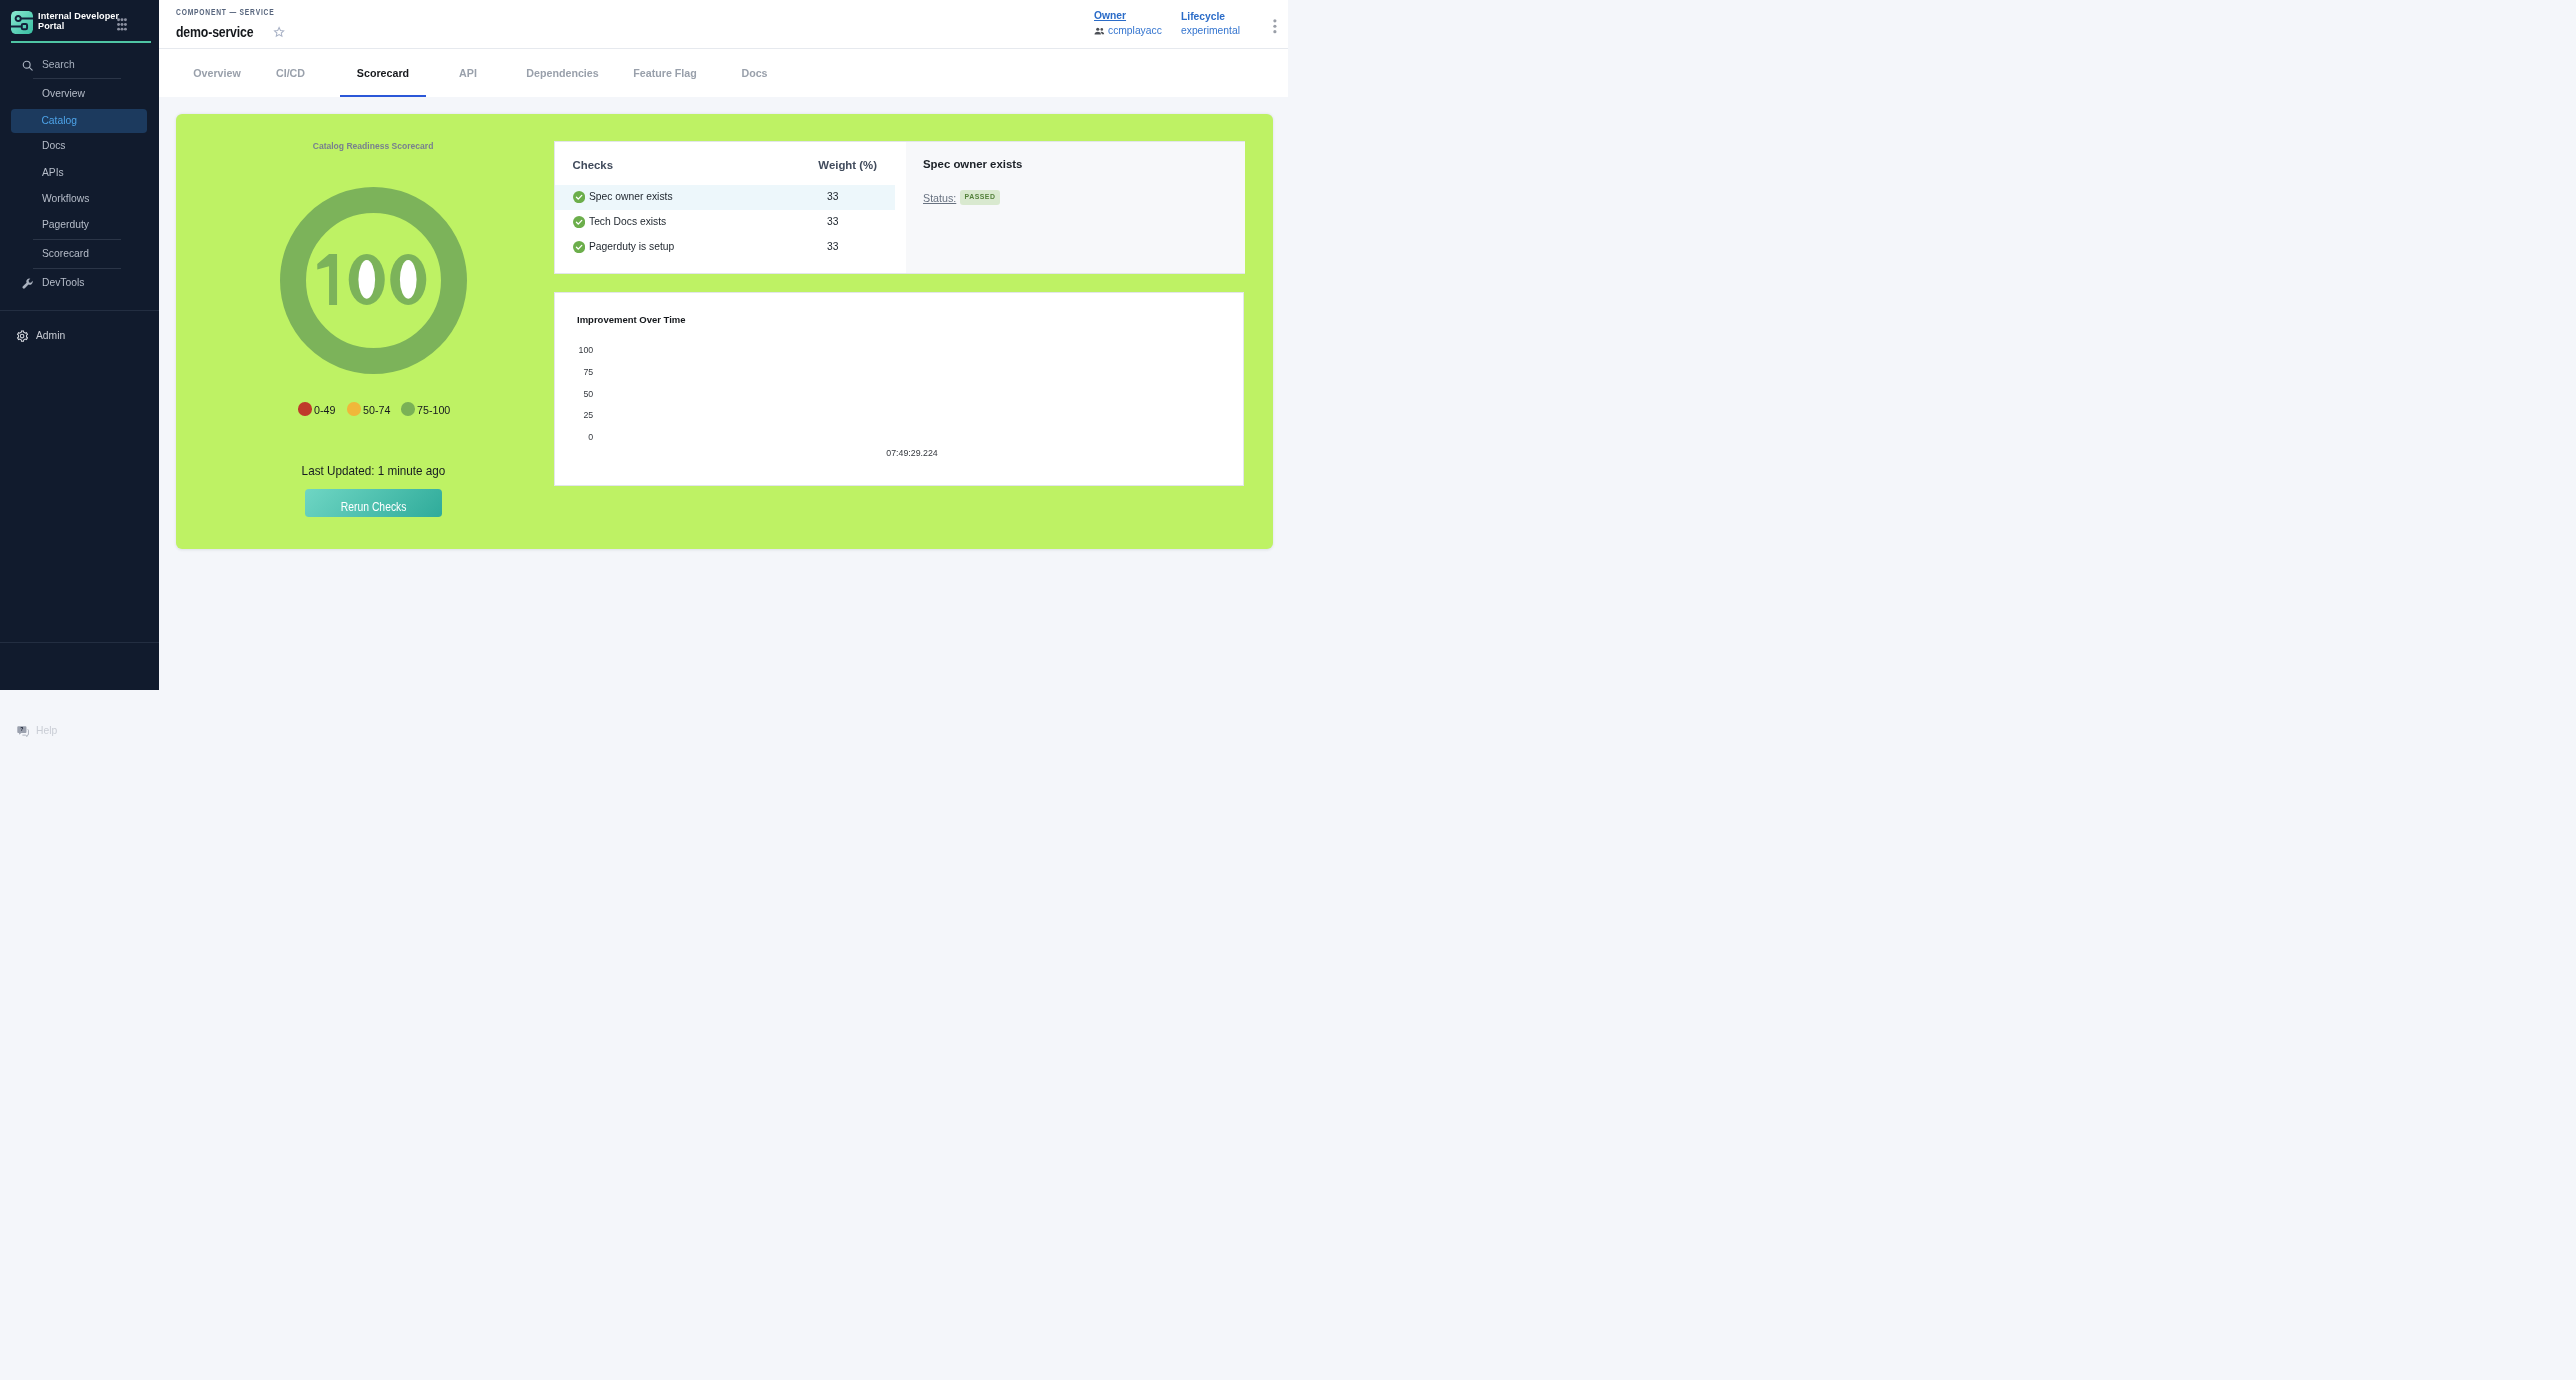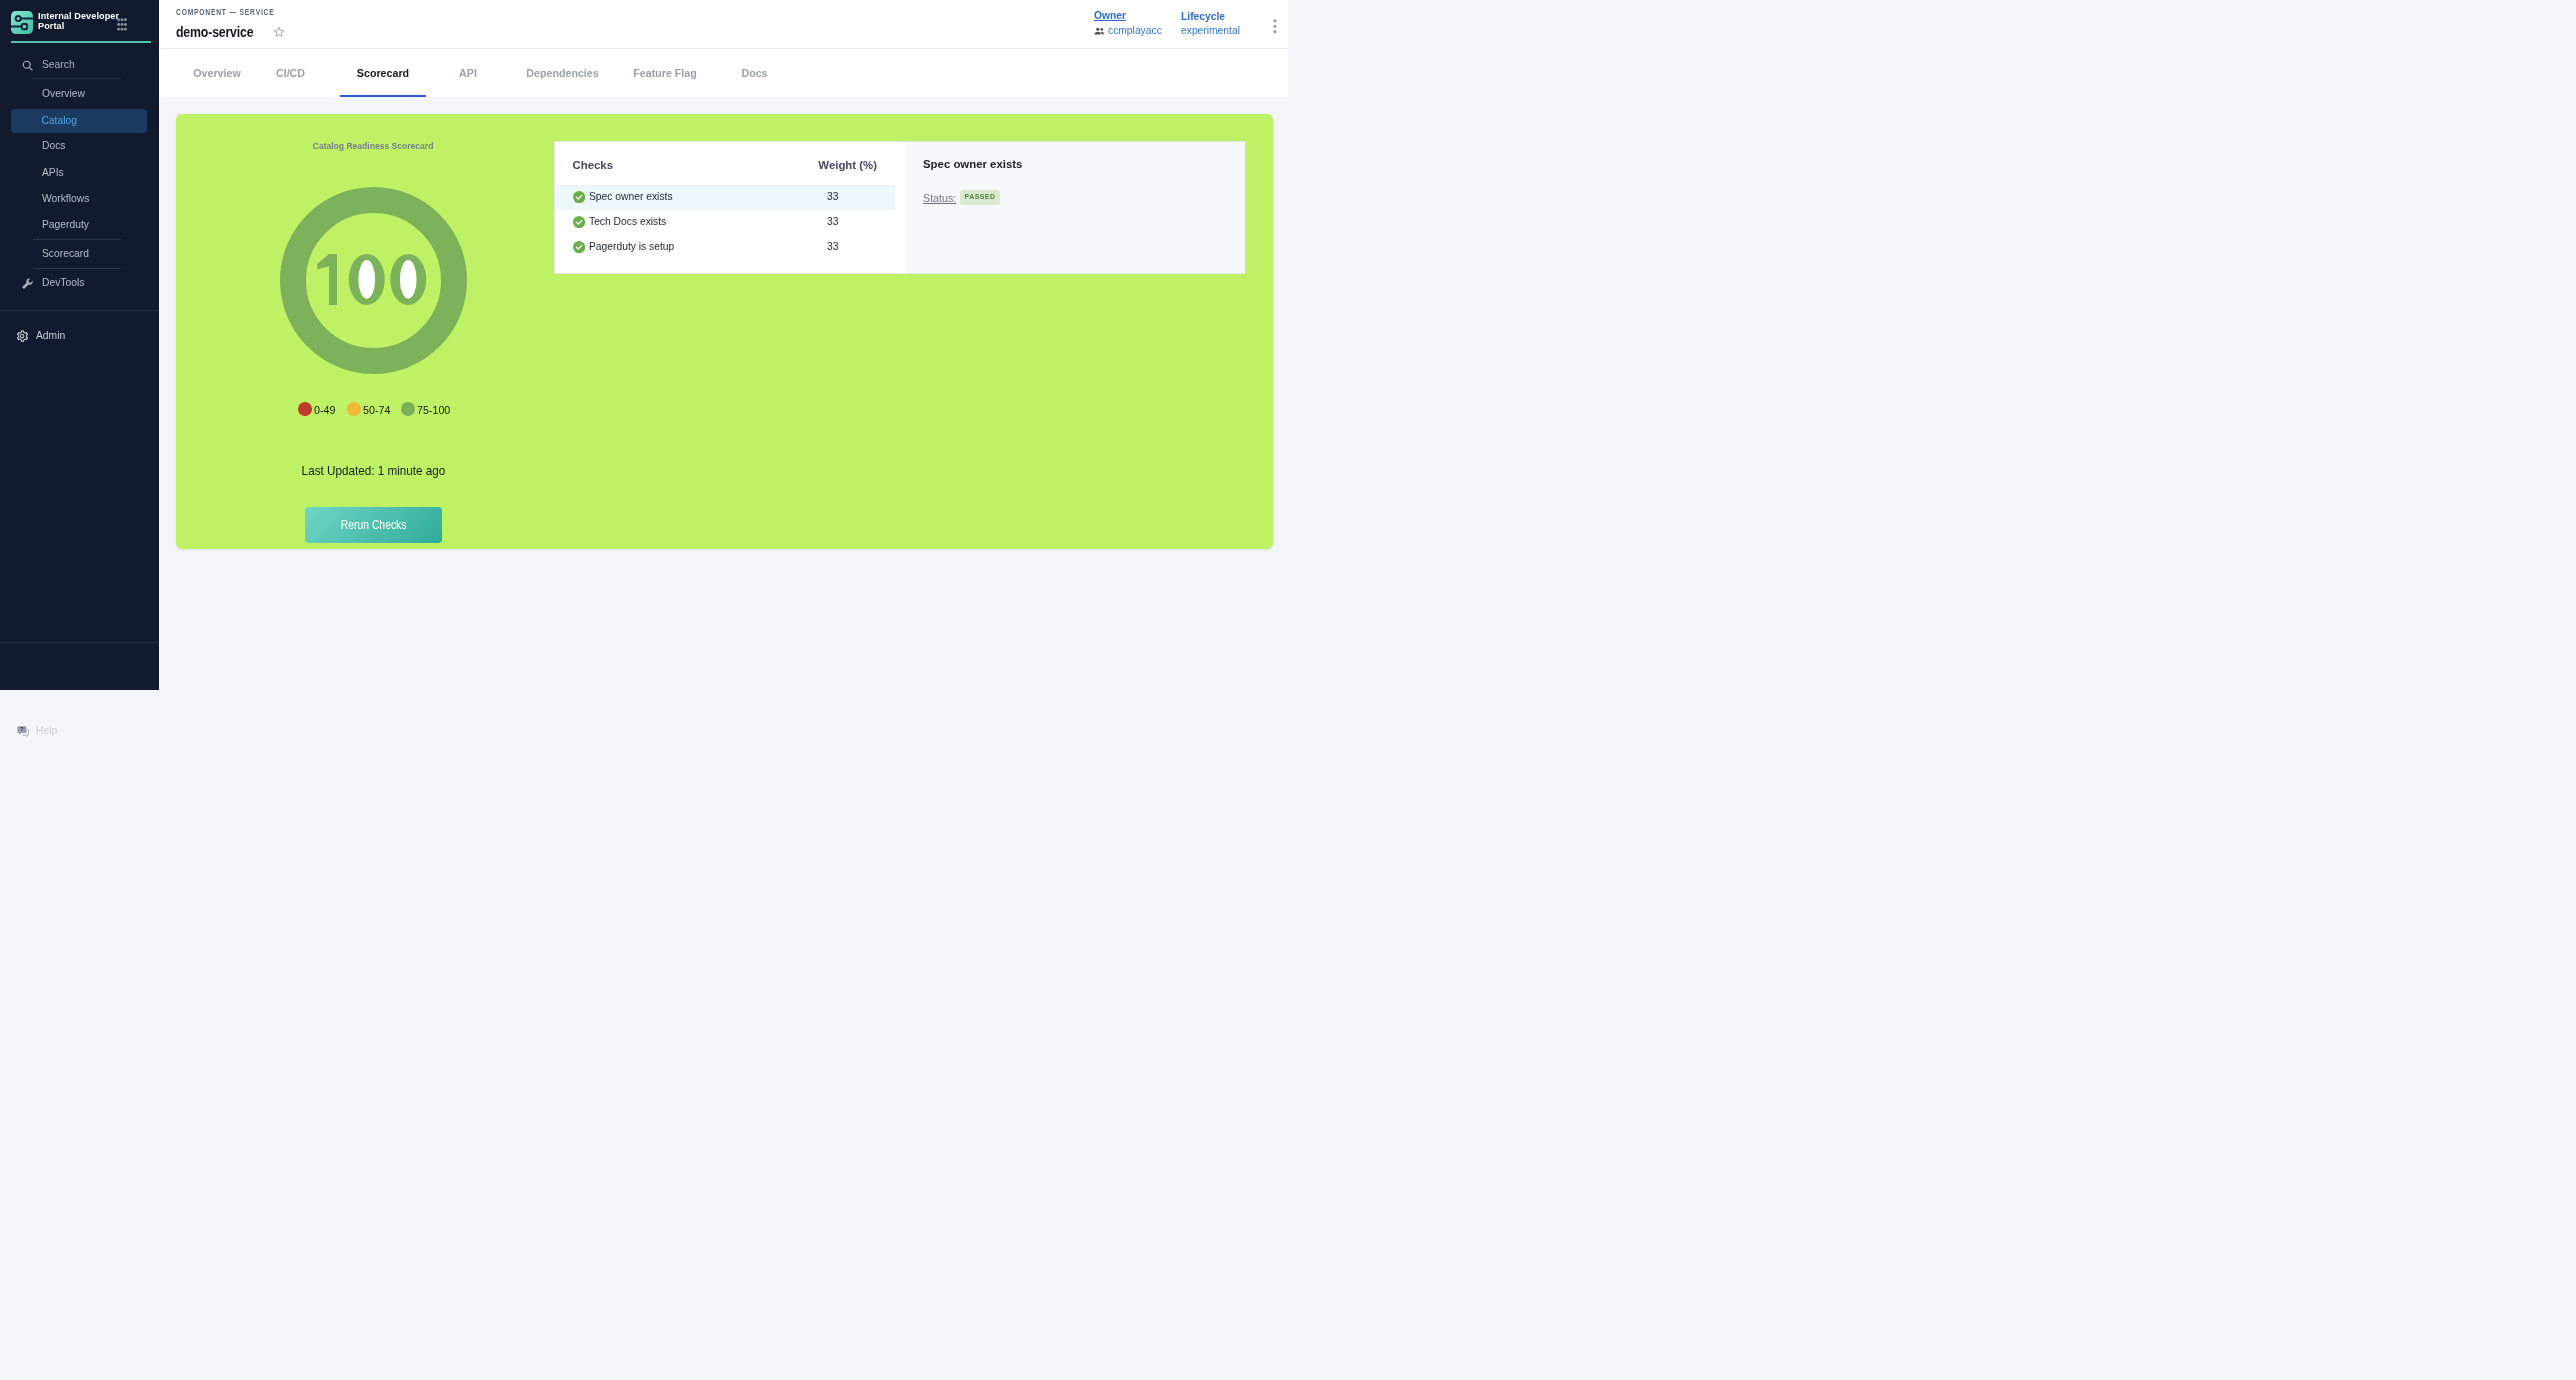--- a/index.html
+++ b/index.html
@@ -162,21 +162,21 @@
   </svg>
 
   <div class="abs" style="top:288px; left:122px; width:13.7px; height:13.7px; border-radius:50%; background:#bf3a2b;"></div>
   <div class="abs" style="top:290px; left:138px; color:#15191e; font-size:10.7px;">0-49</div>
   <div class="abs" style="top:288px; left:171px; width:13.7px; height:13.7px; border-radius:50%; background:#f0b73a;"></div>
   <div class="abs" style="top:290px; left:187px; color:#15191e; font-size:10.7px;">50-74</div>
   <div class="abs" style="top:288px; left:225px; width:13.7px; height:13.7px; border-radius:50%; background:#7ab156;"></div>
   <div class="abs" style="top:290px; left:241px; color:#15191e; font-size:10.7px;">75-100</div>
 
   <div class="abs" style="left:0; top:350px; width:395px; text-align:center; color:#171c22; font-size:12.2px; transform:scaleX(0.96);">Last Updated: 1 minute ago</div>
-  <div class="abs" style="left:129px; top:393px; width:137px; height:36px; border-radius:3.8px; background:linear-gradient(135deg,#6fd6c4,#2fab9a); color:#fff; font-size:12.2px; font-weight:500; text-align:center; line-height:36px;"><span style="display:inline-block; transform:scaleX(0.85);">Rerun Checks</span></div>
+  <div class="abs" style="left:129px; top:375px; width:137px; height:28px; border-radius:3.8px; background:linear-gradient(135deg,#6fd6c4,#2fab9a); color:#fff; font-size:12.2px; font-weight:500; text-align:center; line-height:36px;"><span style="display:inline-block; transform:scaleX(0.85);">Rerun Checks</span></div>
 
   <div class="abs" style="left:378px; top:27px; width:691px; height:133px; border:0.8px solid #e2e6ea; background:#fff;">
     <div class="abs" style="left:17.5px; top:17px; color:#414b5c; font-size:11.4px; font-weight:700;">Checks</div>
     <div class="abs" style="left:209px; top:17px; width:113px; text-align:right; color:#414b5c; font-size:11.4px; font-weight:700;">Weight (%)</div>
     <div class="abs" style="left:0; top:43px; width:340px; height:25px; background:#edf7fb;"></div>
     <div class="abs" style="left:18px; top:49px;"><svg width="12.2" height="12.2" viewBox="0 0 16 16">
           <circle cx="8" cy="8" r="8" fill="#6cae4b"></circle>
           <path d="M4.5 8.2l2.4 2.4 4.6-4.8" fill="none" stroke="#fff" stroke-width="1.7" stroke-linecap="round" stroke-linejoin="round"></path>
         </svg></div>
     <div class="abs" style="left:34px; top:49px; color:#1d242c; font-size:10.3px;">Spec owner exists</div>
@@ -194,14 +194,23 @@
     <div class="abs" style="left:34px; top:99px; color:#1d242c; font-size:10.3px;">Pagerduty is setup</div>
     <div class="abs" style="left:272px; top:99px; width:23px; color:#1d242c; font-size:10.3px;">33</div>
 
     <div class="abs" style="left:351px; top:0; width:339px; height:131px; background:#f7f8fa;">
       <div class="abs" style="left:17px; top:16px; color:#1b2026; font-size:11.4px; font-weight:700;">Spec owner exists</div>
       <div class="abs" style="left:17px; top:50px; color:#687280; font-size:10.7px;text-decoration:underline;">Status:</div>
       <div class="abs" style="left:54px; top:48px; height:14.5px; padding:0 4.6px; border-radius:3px; background:#d9e9cf; color:#53803a; font-size:6.9px; font-weight:700; letter-spacing:0.5px; line-height:14.5px;">PASSED</div>
     </div>
   </div>
 
+  <div class="abs" style="left:378px; top:178px; width:690px; height:194px; border:0.8px solid #e2e6ea; background:#fff;">
+    <div class="abs" style="left:22px; top:21.3px; color:#15181c; font-size:9.5px; font-weight:700;">Improvement Over Time</div>
+    <div class="abs" style="left:15.2px; top:52px; width:23px; text-align:right; color:#35393f; font-size:8.8px;">100</div>
+    <div class="abs" style="left:15.2px; top:74px; width:23px; text-align:right; color:#35393f; font-size:8.8px;">75</div>
+    <div class="abs" style="left:15.2px; top:96px; width:23px; text-align:right; color:#35393f; font-size:8.8px;">50</div>
+    <div class="abs" style="left:15.2px; top:117px; width:23px; text-align:right; color:#35393f; font-size:8.8px;">25</div>
+    <div class="abs" style="left:15.2px; top:139px; width:23px; text-align:right; color:#35393f; font-size:8.8px;">0</div>
+    <div class="abs" style="left:286px; top:155px; width:142px; text-align:center; color:#35393f; font-size:8.8px;">07:49:29.224</div>
+  </div>
 </div>
 
 
 </body></html>

